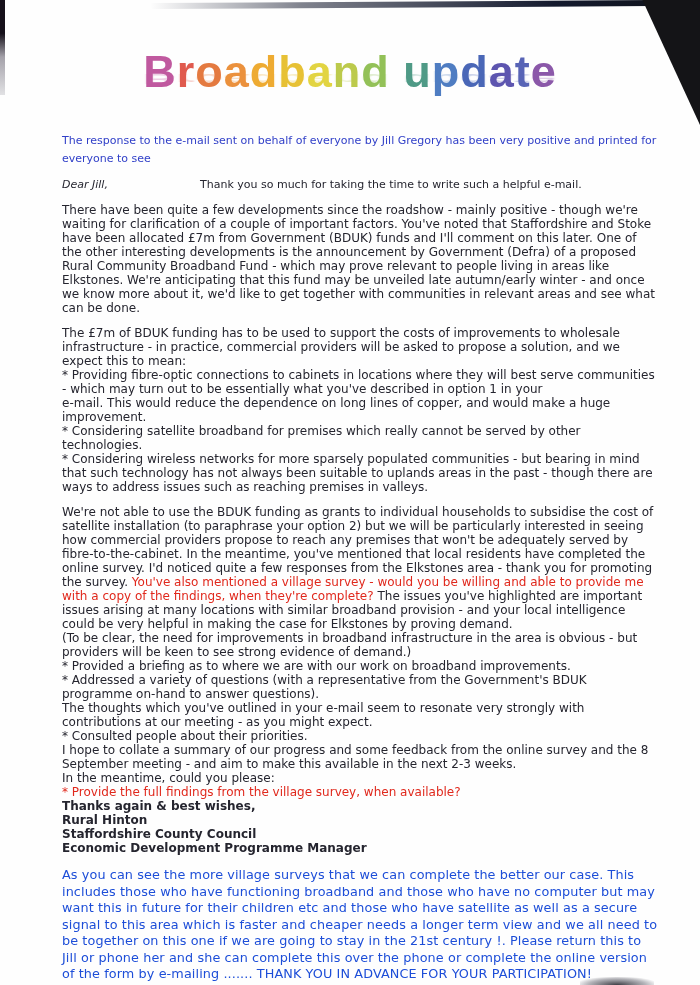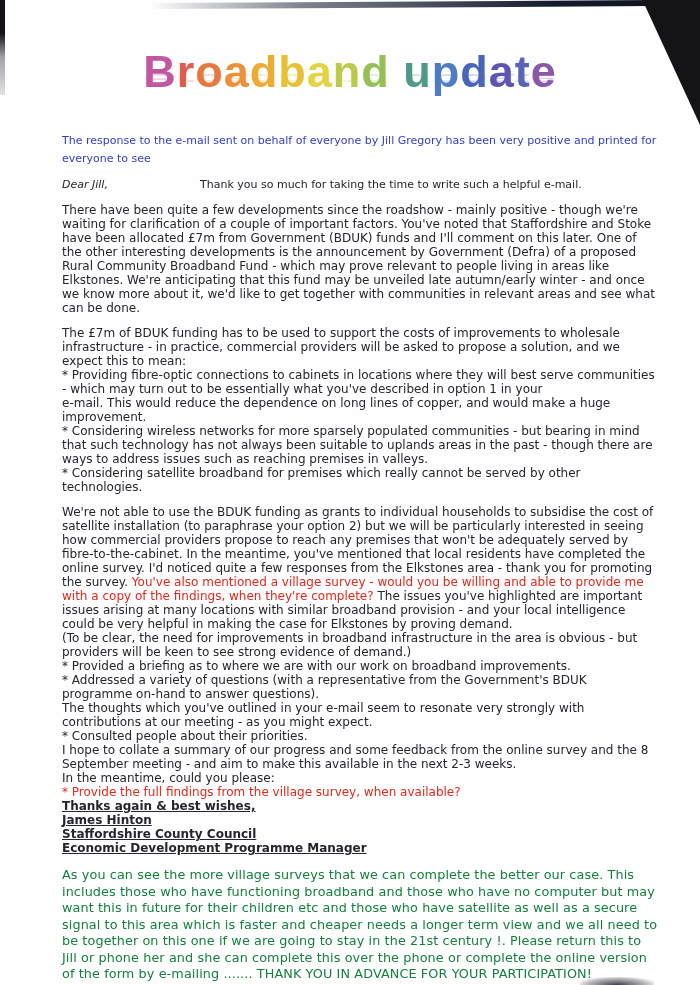--- a/index.html
+++ b/index.html
@@ -51,25 +51,25 @@
   .content{padding:0 24px 0 46px;}
   .intro{
     margin-top:6px;font-size:11px;line-height:18px;
     color:#3140c8;
   }
   .salutation{margin-top:9px;font-size:11px;line-height:15px;color:#25252f;}
   .salutation .dear{display:inline-block;width:138px;font-style:italic;}
   .letter-body{margin-top:11px;font-size:12px;line-height:14px;color:#25252f;}
   .block{margin:0;}
   .block.gap{margin-top:11px;}
-  .block.bold{font-weight:bold;text-decoration:underline;}
+  .block.bold{font-weight:bold;}
   .seg-dark{color:#25252f;}
   .seg-red{color:#e0281c;}
   .closing{
-    margin-top:12px;font-size:12.8px;line-height:16.5px;color:#15803d;
+    margin-top:12px;font-size:12.8px;line-height:16.5px;color:#1d4ed8;
     letter-spacing:.1px;
   }
   .footer-box{
     margin:9px auto 0 138px;width:312px;
     border:2px solid #4450bd;padding:7px 10px 9px 10px;
     text-align:center;
     font-family:"DejaVu Serif",serif;font-style:italic;
     color:#3c3c60;font-size:10px;line-height:13px;
   }
   .footer-box .fb-line2{margin-top:6px;}
@@ -95,33 +95,33 @@
 
     <div class="salutation">
       <span class="dear">Dear Jill,</span><span>Thank you so much for taking the time to write such a helpful e-mail.</span>
     </div>
 
     <div class="letter-body" id="letter-body">
         <div class="block gap"><span class="seg-dark">There have been quite a few developments since the roadshow - mainly positive - though we're waiting for clarification of a couple of important factors. You've noted that Staffordshire and Stoke have been allocated £7m from Government (BDUK) funds and I'll comment on this later. One of the other interesting developments is the announcement by Government (Defra) of a proposed Rural Community Broadband Fund - which may prove relevant to people living in areas like Elkstones.  We're anticipating that this fund may be unveiled late autumn/early winter - and once we know more about it, we'd like to get together with communities in relevant areas and see what can be done.</span></div>
         <div class="block gap"><span class="seg-dark">The £7m of BDUK funding has to be used to support the costs of improvements to wholesale infrastructure - in practice, commercial providers will be asked to propose a solution, and we expect this to mean:</span></div>
         <div class="block"><span class="seg-dark">*  Providing fibre-optic connections to cabinets in locations where they will best serve communities - which may turn out to be essentially what you've described in option 1 in your</span></div>
         <div class="block"><span class="seg-dark">e-mail.  This would reduce the dependence on long lines of copper, and would make a huge improvement.</span></div>
+        <div class="block"><span class="seg-dark">*  Considering satellite broadband for premises which really cannot be served by other technologies.</span></div>
         <div class="block"><span class="seg-dark">*  Considering wireless networks for more sparsely populated communities - but bearing in mind that such technology has not always been suitable to uplands areas in the past - though there are ways to address issues such as reaching premises in valleys.</span></div>
-        <div class="block"><span class="seg-dark">*  Considering satellite broadband for premises which really cannot be served by other technologies.</span></div>
         <div class="block gap"><span class="seg-dark">We're not able to use the BDUK funding as grants to individual households to subsidise the cost of satellite installation (to paraphrase your option 2) but we will be particularly interested in seeing how commercial providers propose to reach any premises that won't be adequately served by fibre-to-the-cabinet. In the meantime, you've mentioned that local residents have completed the online survey.  I'd noticed quite a few responses from the Elkstones area - thank you for promoting the survey. </span><span class="seg-red">You've also mentioned a village survey - would you be willing and able to provide me with a copy of the findings, when they're complete?</span><span class="seg-dark">  The issues you've highlighted are important issues arising at many locations with similar broadband provision - and your local intelligence could be very helpful in making the case for Elkstones by proving demand.</span></div>
         <div class="block"><span class="seg-dark">(To be clear, the need for improvements in broadband infrastructure in the area is obvious - but providers will be keen to see strong evidence of demand.)</span></div>
         <div class="block"><span class="seg-dark">*  Provided a briefing as to where we are with our work on broadband improvements.</span></div>
         <div class="block"><span class="seg-dark">*  Addressed a variety of questions (with a representative from the Government's BDUK programme on-hand to answer questions).</span></div>
         <div class="block"><span class="seg-dark">The thoughts which you've outlined in your e-mail seem to resonate very strongly with contributions at our meeting - as you might expect.</span></div>
         <div class="block"><span class="seg-dark">*  Consulted people about their priorities.</span></div>
         <div class="block"><span class="seg-dark">I hope to collate a summary of our progress and some feedback from the online survey and the 8 September meeting - and aim to make this available in the next 2-3 weeks.</span></div>
         <div class="block"><span class="seg-dark">In the meantime, could you please:</span></div>
         <div class="block"><span class="seg-red">*  Provide the full findings from the village survey, when available?</span></div>
         <div class="block bold"><span class="seg-dark">Thanks again &amp; best wishes,</span></div>
-        <div class="block bold"><span class="seg-dark">James Hinton</span></div>
+        <div class="block bold"><span class="seg-dark">Rural Hinton</span></div>
         <div class="block bold"><span class="seg-dark">Staffordshire County Council</span></div>
         <div class="block bold"><span class="seg-dark">Economic Development Programme Manager</span></div>
       </div>
 
     <div class="closing">As you can see the more village surveys that we can complete the better our case. This includes those who have functioning broadband and those who have no computer but may want this in future for their children etc and those who have satellite  as well  as a  secure signal to this area which is faster and cheaper needs a longer term view and we all need to be together on this one if we are going to stay in the 21st century !. Please return this to Jill or phone her and she can complete this over the phone or complete the online version of the form by e-mailing ....... THANK YOU IN ADVANCE FOR YOUR PARTICIPATION!</div>
 
     <div class="footer-box">
       <div class="fb-line2">01538 304516 or e-mail chris.westaway@btinternet.com</div>
     </div>
 

